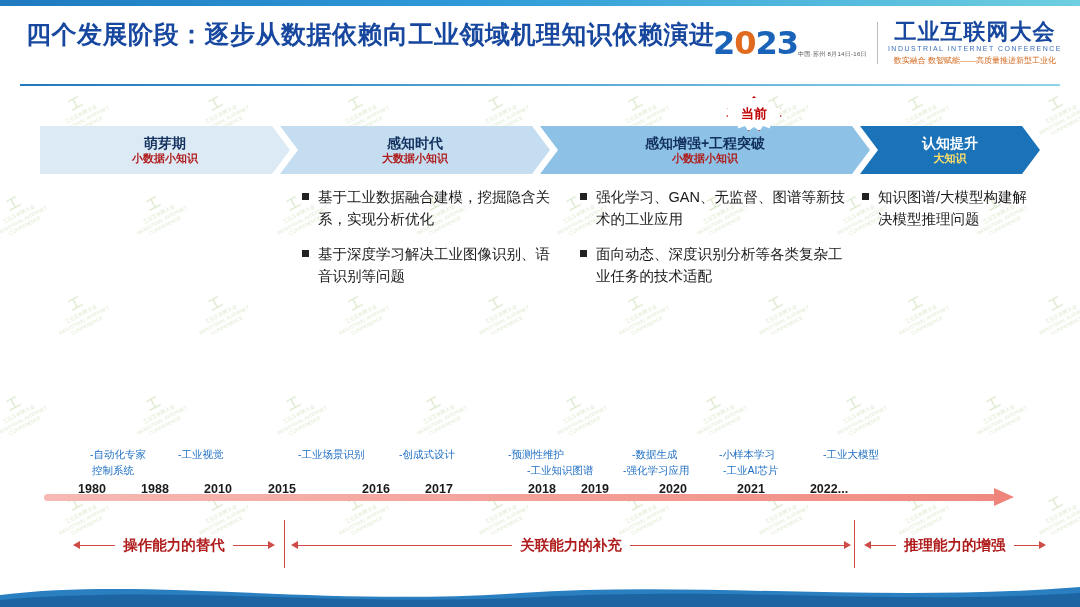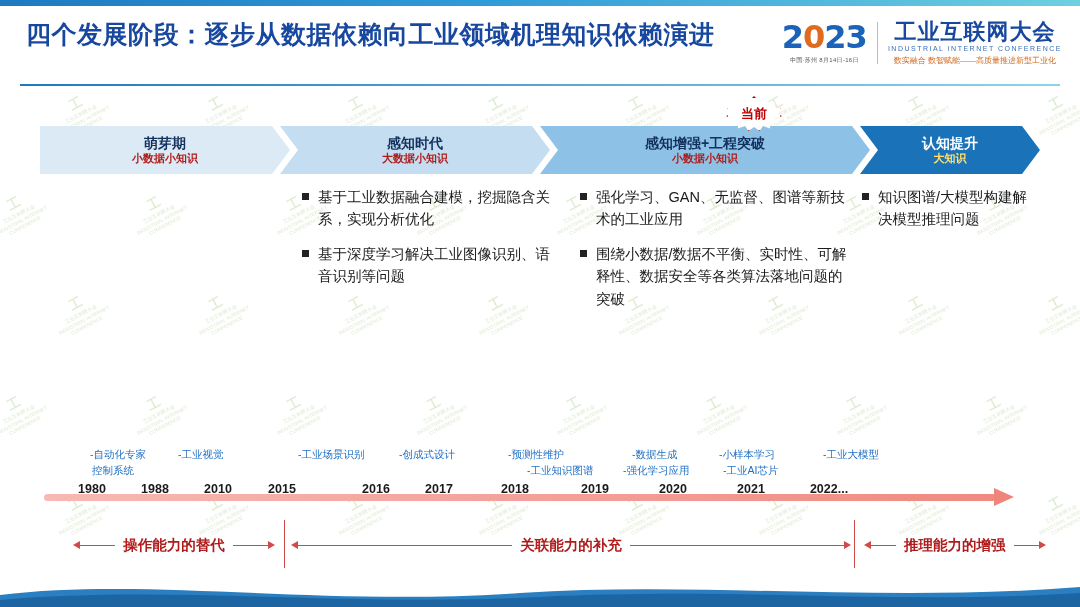--- a/index.html
+++ b/index.html
@@ -438,21 +438,21 @@
   </div>
 
 <div class="slide">
 
   <div class="top-bar">
     <div class="top-accent"></div>
     <div class="title">四个发展阶段：逐步从数据依赖向工业领域机理知识依赖演进</div>
     <div class="title-underline"></div>
 
     <div class="logo-wrap">
-      <div style="display:flex;flex-direction:column;align-items:center;">
+      <div style="display:flex;flex-direction:row;align-items:flex-end;">
         <div class="logo-2023">2<span class="ring">0</span>23</div>
         <div class="logo-date">中国·苏州 8月14日-16日</div>
       </div>
       <div class="logo-divider"></div>
       <div style="display:flex;flex-direction:column;align-items:center;">
         <div class="logo-cn">工业互联网大会</div>
         <div class="logo-en">INDUSTRIAL INTERNET CONFERENCE</div>
         <div class="logo-slogan">数实融合  数智赋能——高质量推进新型工业化</div>
       </div>
     </div>
@@ -489,21 +489,21 @@
   <div class="cols" id="cols">
       <div class="col" style="left:262px;width:250px;">
         <ul class="bullets">
           <li>基于工业数据融合建模，挖掘隐含关系，实现分析优化</li>
           <li>基于深度学习解决工业图像识别、语音识别等问题</li>
         </ul>
       </div>
       <div class="col" style="left:540px;width:270px;">
         <ul class="bullets">
           <li>强化学习、GAN、无监督、图谱等新技术的工业应用</li>
-          <li>围绕小数据/数据不平衡、实时性、可解释性、数据安全等各类算法落地问题的突破</li>
+          <li>面向动态、深度识别分析等各类复杂工业任务的技术适配</li>
         </ul>
       </div>
       <div class="col" style="left:822px;width:170px;">
         <ul class="bullets">
           <li>知识图谱/大模型构建解决模型推理问题</li>
         </ul>
       </div>
     </div>
 
   <div class="tags" id="tags">
@@ -523,21 +523,21 @@
 
   <div class="timeline" id="timeline">
     <div class="tl-bar"></div>
     <div class="tl-arrow"></div>
   <div class="year" style="left:48px;">1980</div>
       <div class="year" style="left:111px;">1988</div>
       <div class="year" style="left:174px;">2010</div>
       <div class="year" style="left:238px;">2015</div>
       <div class="year" style="left:317px;margin-left:15px;">2016</div>
       <div class="year" style="left:395px;">2017</div>
-      <div class="year" style="left:471px;">2018</div>
+      <div class="year" style="left:498px;">2018</div>
       <div class="year" style="left:551px;">2019</div>
       <div class="year" style="left:629px;">2020</div>
       <div class="year" style="left:707px;">2021</div>
       <div class="year" style="left:785px;">2022...</div>
     </div>
 
   <div class="phases" id="phases">
       <div class="vsep" style="left:240px;"></div>
       <div class="vsep" style="left:810px;"></div>
       <div class="phase" style="left:30px;width:200px;justify-content:center;">

